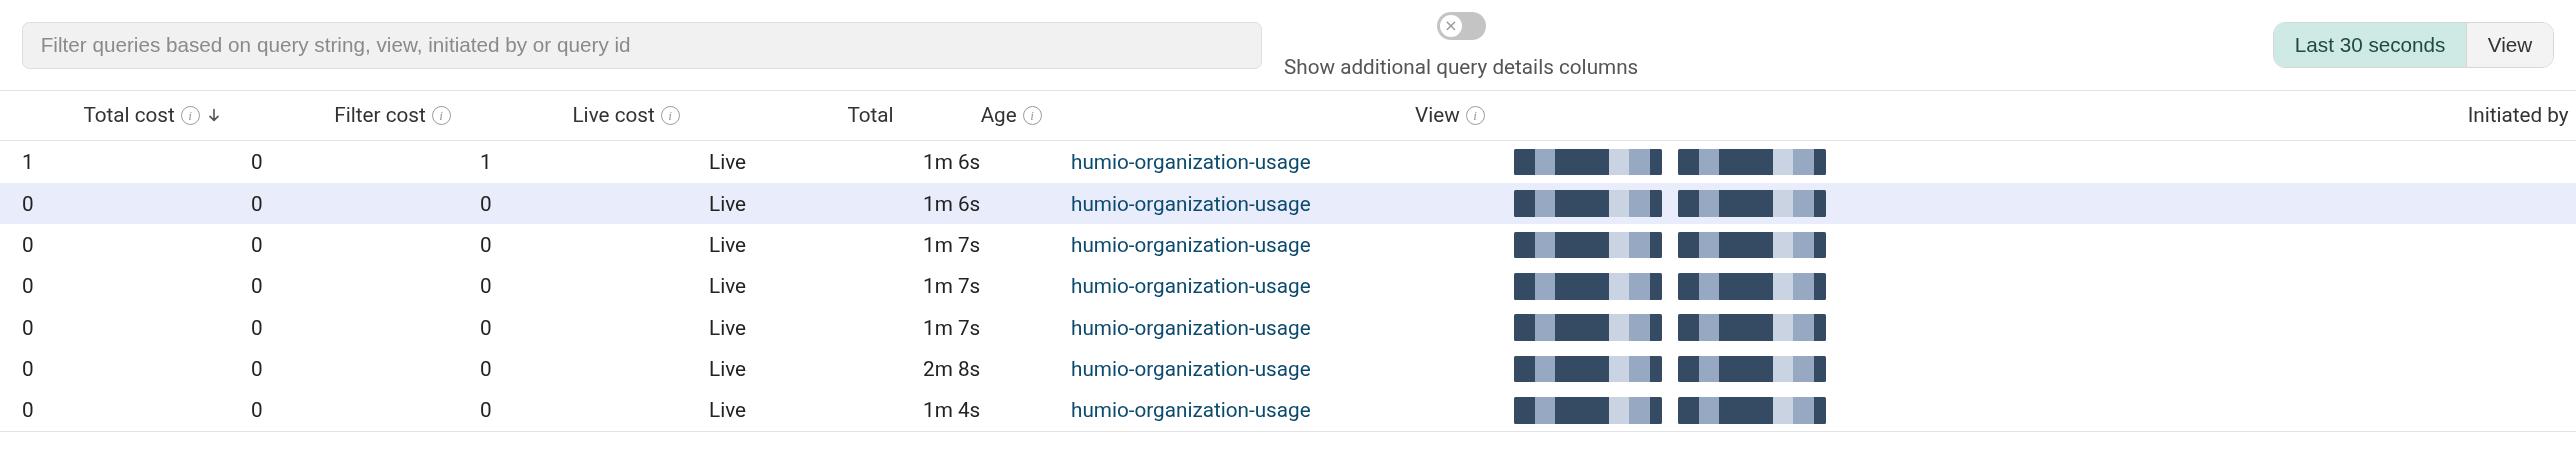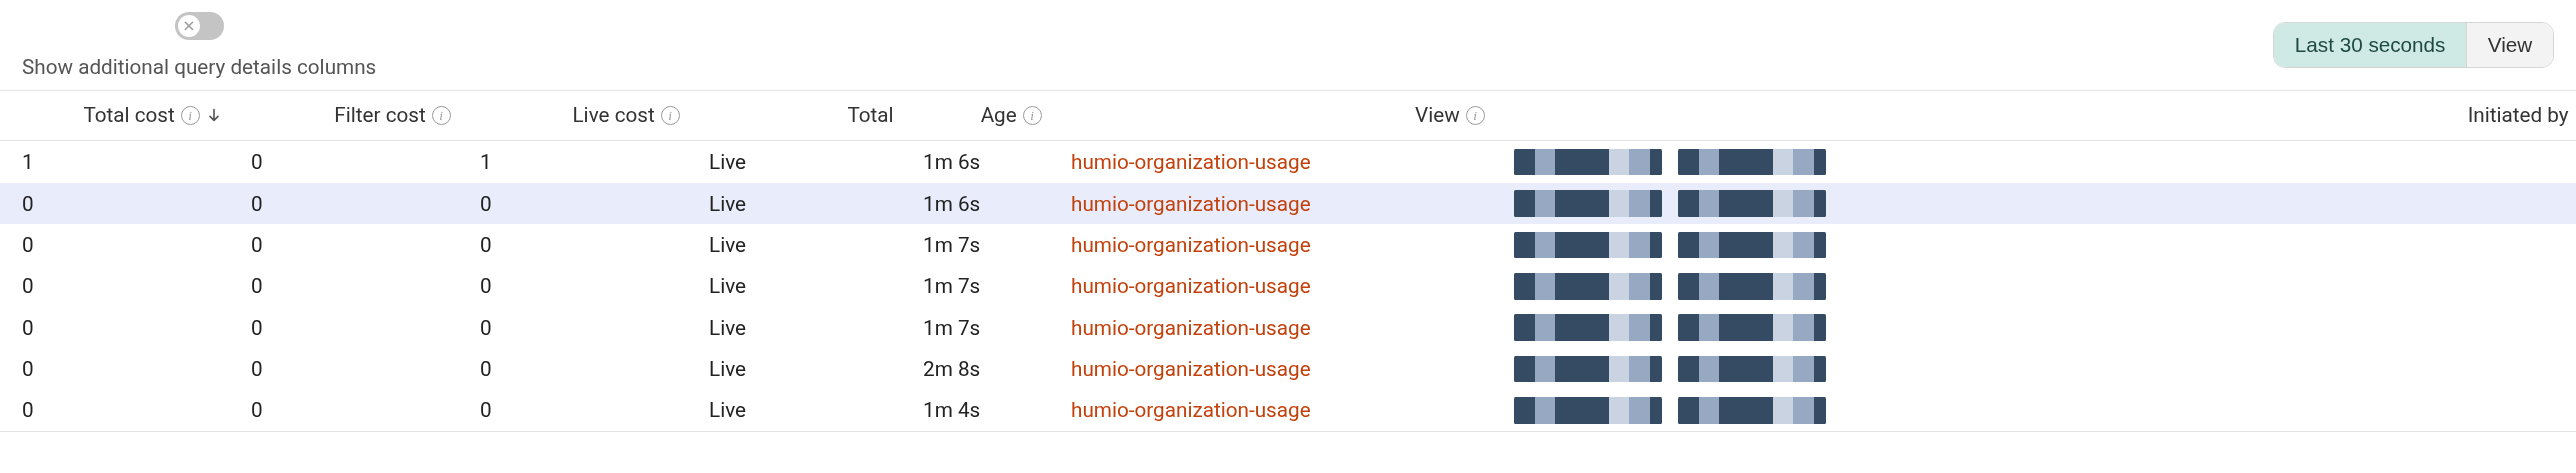--- a/index.html
+++ b/index.html
@@ -105,37 +105,38 @@
     color: #9a9a9a;
     font-size: 13.3px; line-height: 1;
     font-style: italic; font-family: Georgia, serif;
   }
   .sort-arrow {
     display: inline-flex;
     color: #666;
   }
   .sort-arrow svg { width: 16px; height: 16px; }
 
-  a.view-link { color: #c2410c; text-decoration: none; text-align: center; }
+  a.view-link { color: #0c4a6e; text-decoration: none; text-align: center; }
 
   .redact-row { display: flex; gap: 16px; }
   .redact-block {
     display: flex;
     width: 148px; height: 26.6px;
     border-radius: 1.5px; overflow: hidden;
   }
   .rseg { height: 100%; }
   .c1 { background: #354a63; }
   .c2 { background: #97a9c2; }
   .c3 { background: #c9d3e2; }
 </style>
 </head>
 <body>
 
 <div class="top-bar">
+  <input class="filter-input" type="text" placeholder="Filter queries based on query string, view, initiated by or query id" style="">
   <div class="toggle-wrap">
     <div class="toggle">
       <div class="knob">
         <svg viewBox="0 0 16 16">
           <line x1="3" y1="3" x2="13" y2="13" stroke="#9a9a9a" stroke-width="2" stroke-linecap="round"></line>
           <line x1="13" y1="3" x2="3" y2="13" stroke="#9a9a9a" stroke-width="2" stroke-linecap="round"></line>
         </svg>
       </div>
     </div>
     <span>Show additional query details columns</span>

